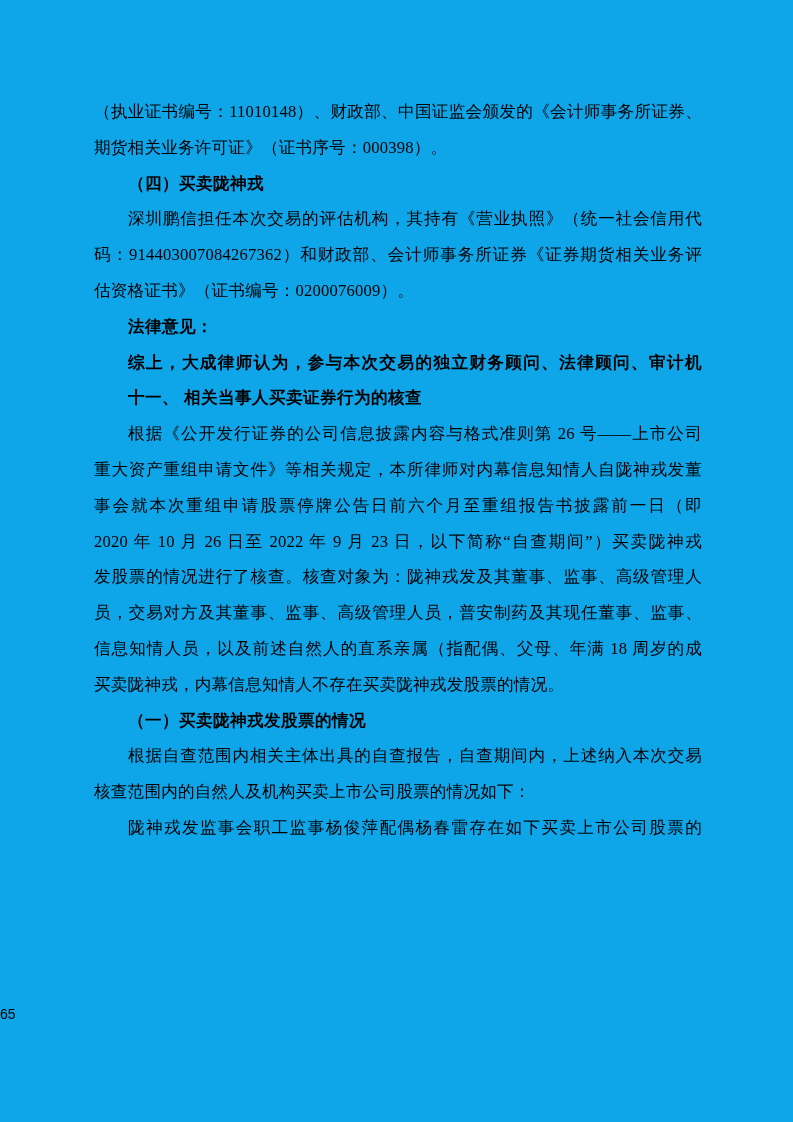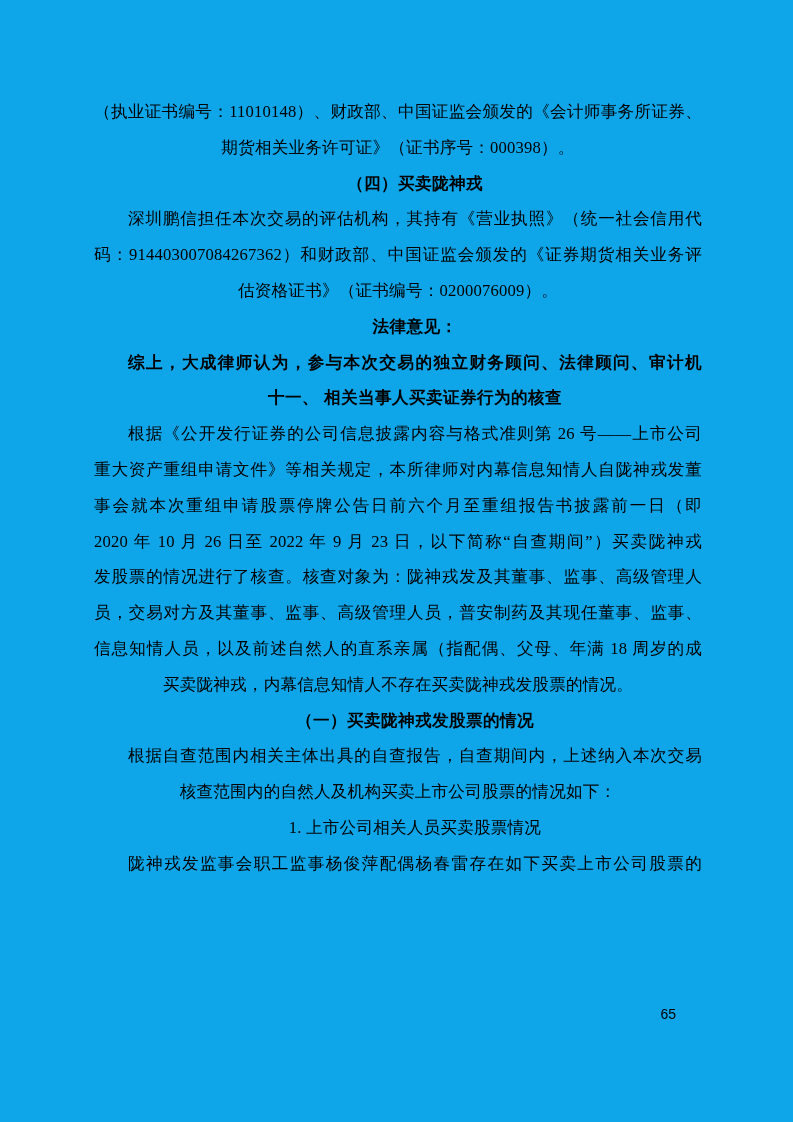--- a/index.html
+++ b/index.html
@@ -21,68 +21,66 @@
     left: 94px;
     top: 94px;
     width: 608px;
   }
   .line {
     font-size: 16.6px;
     line-height: 35.8px;
     height: 35.8px;
     white-space: nowrap;
     letter-spacing: 0.2px;
-    text-align: center;
   }
   .full {
     text-align: justify;
     text-align-last: justify;
   }
   .indent {
     text-indent: 34px;
   }
   .bold {
     font-weight: 700;
     font-family: "Liberation Sans", "DejaVu Sans", sans-serif;
     letter-spacing: 0.4px;
   }
   .pagenum {
     position: absolute;
     top: 1004px;
-    left: 8px;
+    left: 0;
     width: 668px;
-    text-align: right;
+    text-align: left;
     font-size: 14px;
     line-height: 20px;
     font-family: "Liberation Sans", "DejaVu Sans", sans-serif;
     color: #000000;
   }
 </style>
 </head>
 <body>
 
 <div class="page">
   <div class="content">
     <div class="line full">（执业证书编号：11010148）、财政部、中国证监会颁发的《会计师事务所证券、</div>
     <div class="line">期货相关业务许可证》（证书序号：000398）。</div>
     <div class="line bold indent">（四）买卖陇神戎</div>
     <div class="line full indent">深圳鹏信担任本次交易的评估机构，其持有《营业执照》（统一社会信用代</div>
-    <div class="line full">码：914403007084267362）和财政部、中国证监会颁发的《证券期货相关业务评</div>
+    <div class="line full">码：914403007084267362）和财政部、会计师事务所证券《证券期货相关业务评</div>
     <div class="line">估资格证书》（证书编号：0200076009）。</div>
     <div class="line bold indent">法律意见：</div>
     <div class="line bold full indent">综上，大成律师认为，参与本次交易的独立财务顾问、法律顾问、审计机</div>
     <div class="line bold indent">十一、 相关当事人买卖证券行为的核查</div>
     <div class="line full indent">根据《公开发行证券的公司信息披露内容与格式准则第 26 号——上市公司</div>
     <div class="line full">重大资产重组申请文件》等相关规定，本所律师对内幕信息知情人自陇神戎发董</div>
     <div class="line full">事会就本次重组申请股票停牌公告日前六个月至重组报告书披露前一日（即</div>
     <div class="line full">2020 年 10 月 26 日至 2022 年 9 月 23 日，以下简称“自查期间”）买卖陇神戎</div>
     <div class="line full">发股票的情况进行了核查。核查对象为：陇神戎发及其董事、监事、高级管理人</div>
     <div class="line full">员，交易对方及其董事、监事、高级管理人员，普安制药及其现任董事、监事、</div>
     <div class="line full">信息知情人员，以及前述自然人的直系亲属（指配偶、父母、年满 18 周岁的成</div>
     <div class="line">买卖陇神戎，内幕信息知情人不存在买卖陇神戎发股票的情况。</div>
     <div class="line bold indent">（一）买卖陇神戎发股票的情况</div>
     <div class="line full indent">根据自查范围内相关主体出具的自查报告，自查期间内，上述纳入本次交易</div>
     <div class="line">核查范围内的自然人及机构买卖上市公司股票的情况如下：</div>
-    <div class="line indent">1. 上市公司相关人员买卖股票情况</div>
     <div class="line full indent">陇神戎发监事会职工监事杨俊萍配偶杨春雷存在如下买卖上市公司股票的</div>
   </div>
   <div class="pagenum">65</div>
 </div>
 
 </body></html>

